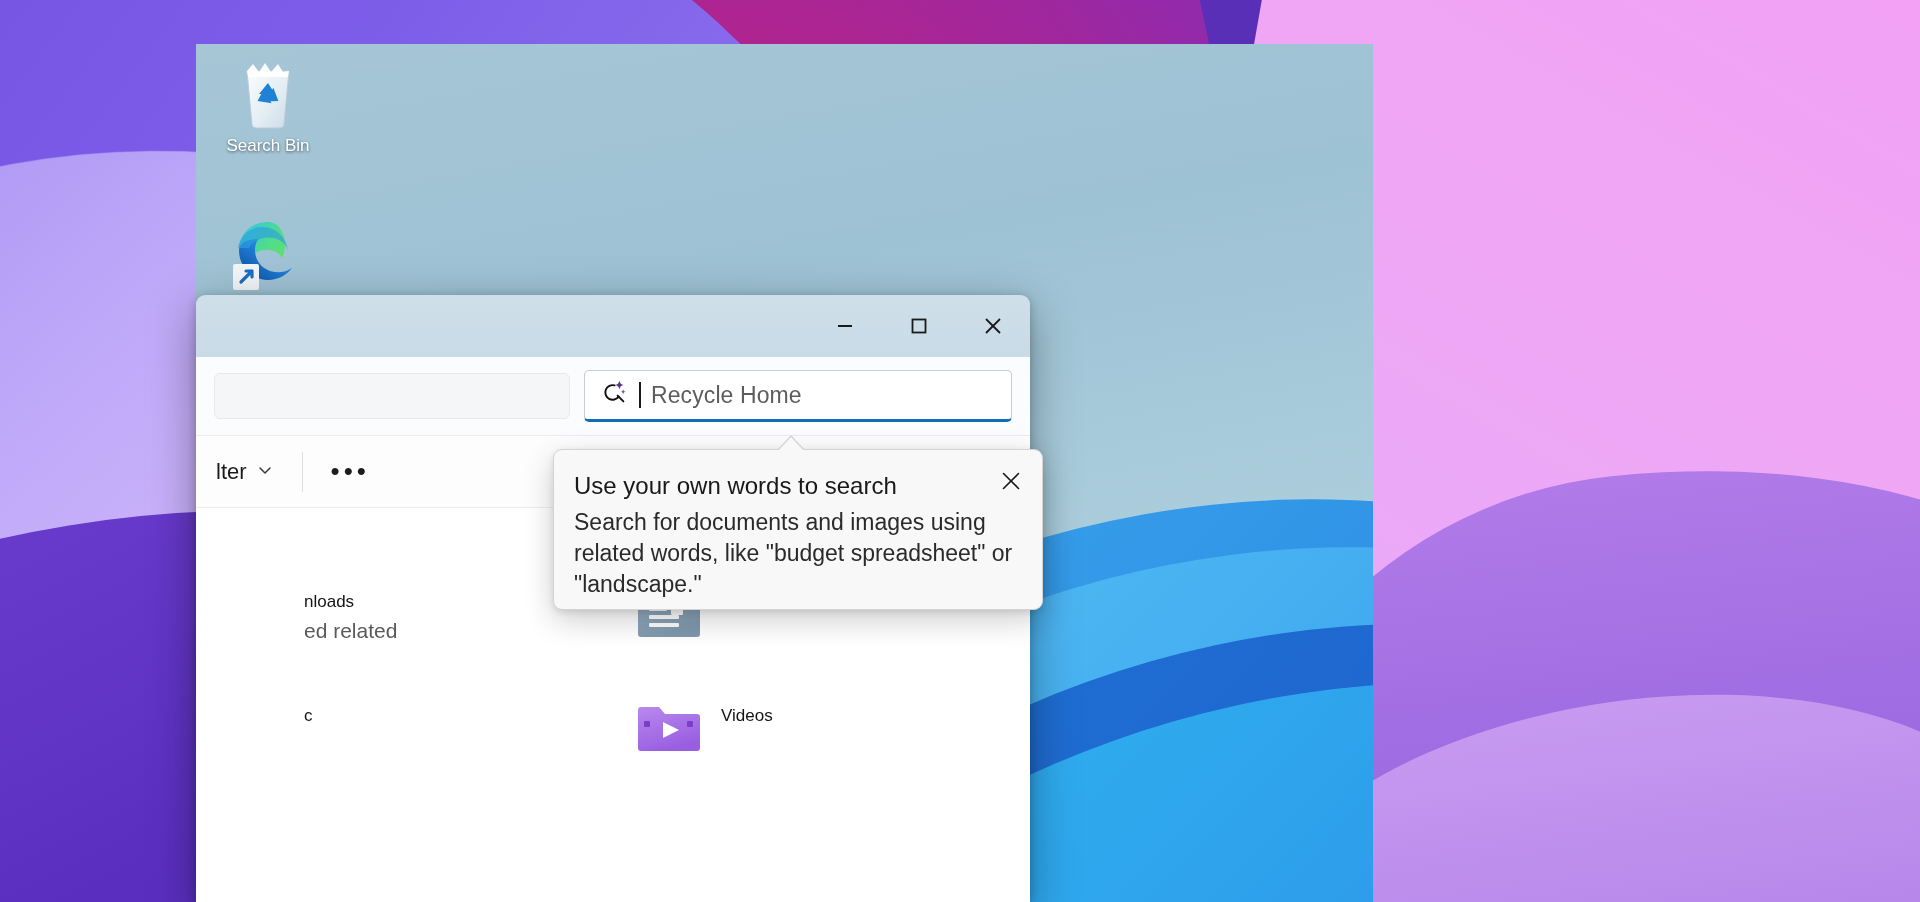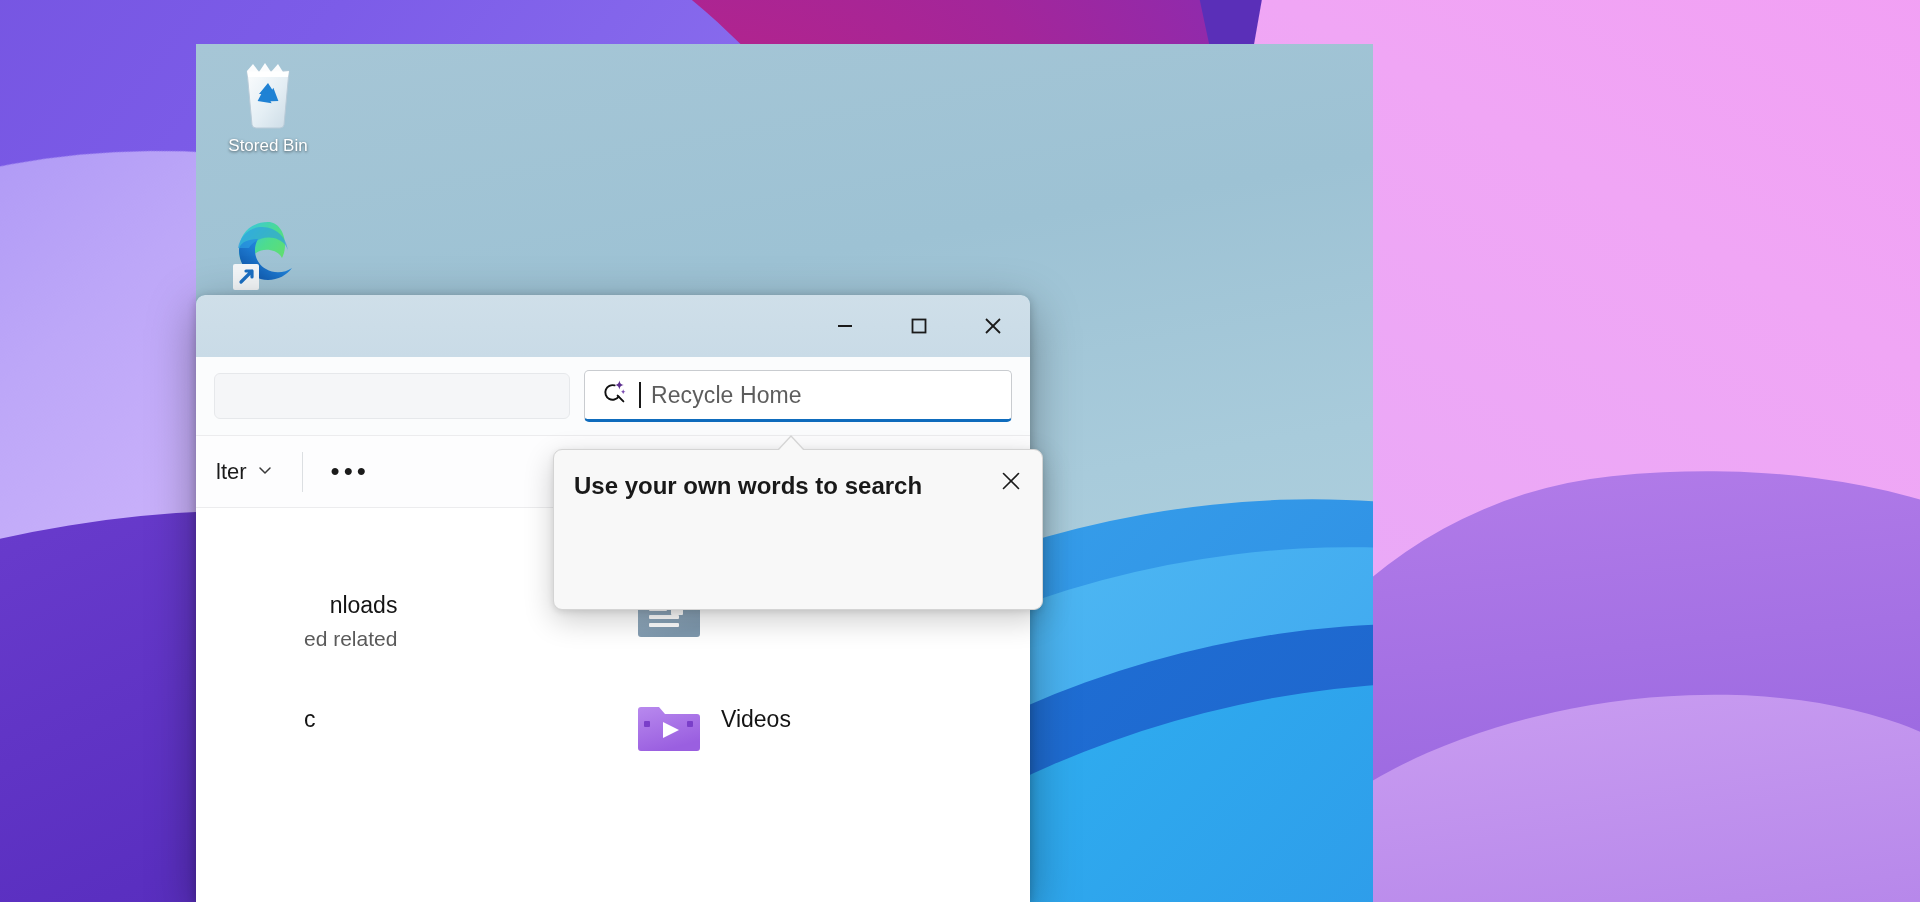--- a/index.html
+++ b/index.html
@@ -187,21 +187,21 @@
   }
   .grid {
     position: absolute; left: 0; top: 0; right: 0;
     display: grid; grid-template-columns: 1fr 1fr;
   }
   .folder-item {
     display: flex; align-items: flex-start; gap: 18px;
     padding: 14px 10px 14px 22px; height: 98px;
   }
   .fi-text { padding-top: 4px; }
-  .fi-name { font-size: 23px; color: #141414; line-height: 1.2; text-align: right; }
+  .fi-name { font-size: 17px; color: #141414; line-height: 1.2; }
   .fi-sub { font-size: 21px; color: #5a5a5a; margin-top: 6px; line-height: 1.2; }
   .fi-pin { margin-top: 4px; }
 
   
   #tooltip {
     position: absolute;
     left: 553px; top: 449px; width: 490px; height: 161px;
     background: #f8f8f8;
     border: 1px solid #d4d4d4;
     border-radius: 9px;
@@ -215,21 +215,21 @@
     background: #f8f8f8;
     clip-path: polygon(50% 0, 100% 100%, 0 100%);
   }
   #tooltip .beak-border {
     position: absolute; left: 223px; top: -15px;
     width: 28px; height: 15px;
     background: #d4d4d4;
     clip-path: polygon(50% 0, 100% 100%, 0 100%);
     z-index: -1;
   }
-  #tt-title { font-size: 24px; font-weight: bold; color: #191919; line-height: 1.2; }
+  #tt-title { font-size: 24px; font-weight: normal; color: #191919; line-height: 1.2; }
   #tt-body { font-size: 23px; color: #2a2a2a; line-height: 1.35; margin-top: 6px; }
   #tt-close {
     position: absolute; right: 14px; top: 14px;
     width: 34px; height: 34px; border-radius: 4px;
     display: flex; align-items: center; justify-content: center;
   }
 </style>
 </head>
 <body>
 
@@ -265,21 +265,21 @@
         </defs>
         <path d="M10 10 L52 10 L47 64 Q46 67 43 67 L19 67 Q16 67 15 64 Z" fill="url(#binG)" stroke="#b9cbd8" stroke-width="1"></path>
         <path d="M10 10 L16 3 L22 11 L28 2 L34 11 L41 3 L46 11 L52 10 L51 16 L11 16 Z" fill="#ffffff" opacity="0.95"></path>
         <g fill="#1f82d4">
           <path d="M31 22 l7 11 -5 0 0 6 -6 0 0 -6 -5 0 z" transform="rotate(0 31 30)"></path>
           <path d="M31 22 l7 11 -5 0 0 6 -6 0 0 -6 -5 0 z" transform="rotate(120 31 34)"></path>
           <path d="M31 22 l7 11 -5 0 0 6 -6 0 0 -6 -5 0 z" transform="rotate(240 31 34)"></path>
         </g>
       </svg>
     </div>
-    <div class="lbl">Stored Bin</div>
+    <div class="lbl">Search Bin</div>
   </div>
 
   <div class="desk-icon" style="left:12px; top:172px;">
     <div class="glyph">
       <svg width="74" height="74" viewBox="0 0 74 74" aria-hidden="true">
         <defs>
           <linearGradient id="edgeB" x1="0" y1="1" x2="1" y2="0">
             <stop offset="0" stop-color="#0b4a9c"></stop>
             <stop offset="0.55" stop-color="#1f7fd6"></stop>
             <stop offset="1" stop-color="#2aa8e8"></stop>
@@ -426,13 +426,14 @@
 <div id="tooltip">
   <div class="beak-border"></div>
   <div class="beak"></div>
   <div id="tt-close">
     <svg width="22" height="22" viewBox="0 0 22 22" aria-hidden="true">
       <line x1="3.5" y1="3.5" x2="18.5" y2="18.5" stroke="#1a1a1a" stroke-width="1.6" stroke-linecap="round"></line>
       <line x1="18.5" y1="3.5" x2="3.5" y2="18.5" stroke="#1a1a1a" stroke-width="1.6" stroke-linecap="round"></line>
     </svg>
   </div>
   <div id="tt-title">Use your own words to search</div>
+  <div id="tt-body">Search for documents and images using related words, like "budget spreadsheet" or "landscape."</div>
 </div>
 
 </body></html>

